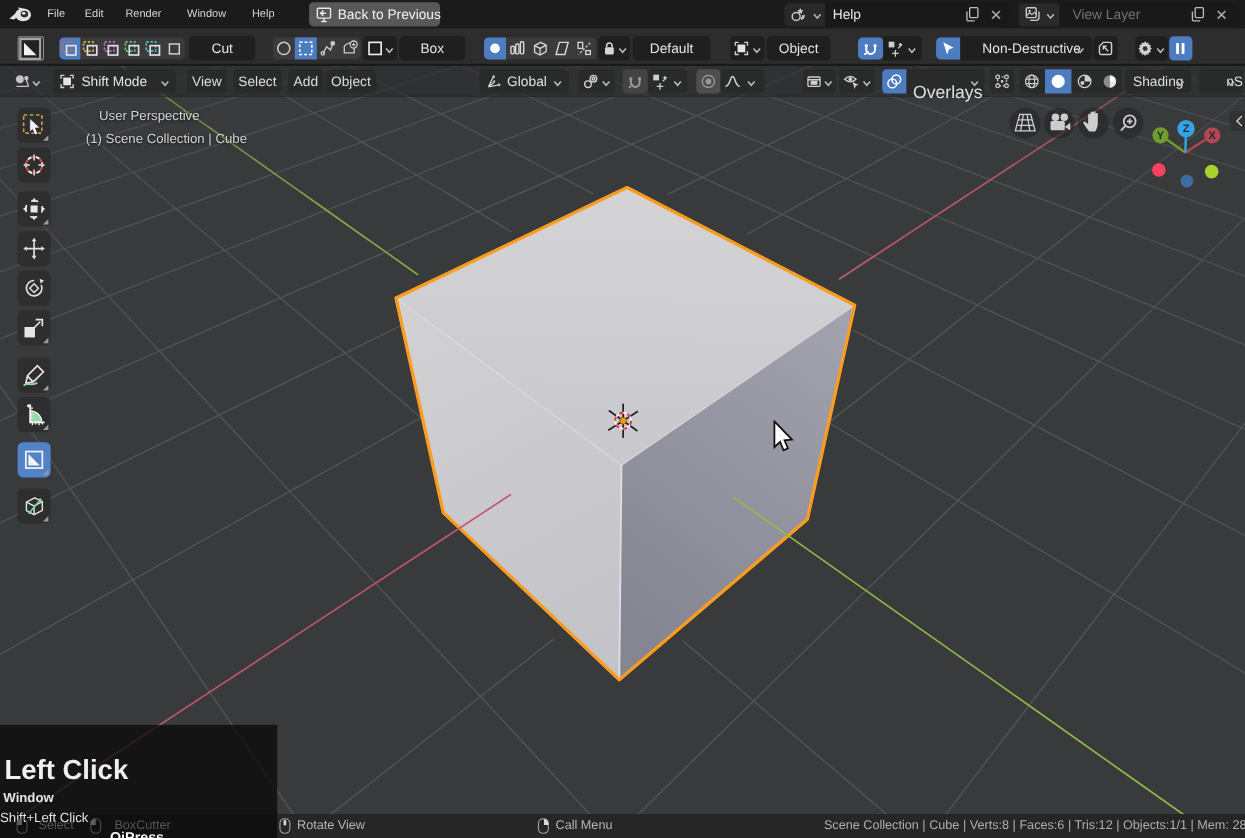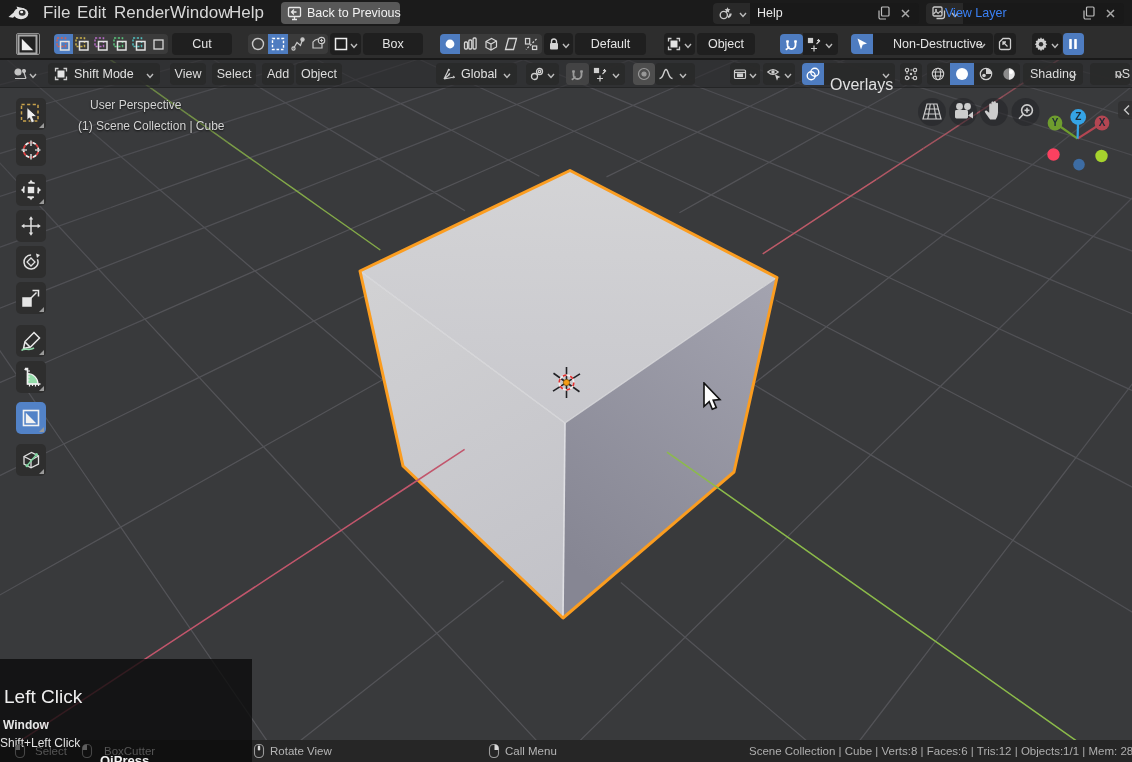--- a/index.html
+++ b/index.html
@@ -1,20 +1,20 @@
 <!DOCTYPE html>
 <html><head><meta charset="utf-8"><style>
 *{margin:0;padding:0;box-sizing:border-box}
 html,body{width:1132px;height:762px;overflow:hidden;background:#1b1b1b}
 body{font-family:"Liberation Sans",sans-serif;-webkit-font-smoothing:antialiased}
 #app{position:relative;width:1132px;height:762px;overflow:hidden}
 .abs{position:absolute}
 .r1{position:absolute;left:0;top:0;width:1132px;height:26px;background:#1b1b1b}
 .r2{position:absolute;left:0;top:26px;width:1132px;height:34px;background:#2d2d2d;border-top:1px solid #2d2d2d;border-bottom:2px solid #191919}
-.menu{color:#d7d7d7;font-size:17px;line-height:26px;position:absolute;top:0}
+.menu{color:#d7d7d7;font-size:10px;line-height:26px;position:absolute;top:0}
 .fld{position:absolute;background:#1f1f1f;border-radius:4px;color:#e4e4e4;font-size:12.5px;text-align:center;height:22px;line-height:22px;top:33px}
 .btn{position:absolute;border-radius:4px;height:20px;top:34px;background:#3b3b3b}
 .blue{background:#4e7cc0}
 .vph{position:absolute;left:0;top:60px;width:1132px;height:28px;background:rgba(42,42,44,0.55);border-bottom:1px solid rgba(20,20,20,0.4)}
 .hbtn{position:absolute;top:63px;height:22px;border-radius:4px;background:rgba(41,41,41,0.92);color:#dcdcdc;font-size:12.5px;line-height:22px;text-align:center}
 .tbtn{position:absolute;left:16px;width:30px;height:32px;border-radius:5px;background:#2e2e2e}
 .sb{position:absolute;left:0;top:740px;width:1132px;height:22px;background:#262626;color:#a5a5a5;font-size:11.5px;line-height:22px}
 .dim{color:#565656}
 .ovl{position:absolute;left:0;top:659px;width:252px;height:103px;background:rgba(10,10,10,0.78)}
 .vtext{position:absolute;color:#d4d4d4;font-size:12px;text-shadow:0 1px 2px rgba(0,0,0,0.8)}
@@ -163,21 +163,21 @@
       <g stroke="#c9c9c9" fill="none" stroke-width="1.3">
         <rect x="2" y="2" width="9" height="9" rx="1.2"></rect>
         <circle cx="5" cy="5" r="1.1" fill="#c9c9c9" stroke="none"></circle>
         <path d="M2.5 9 l2.6-2.6 2 2 2.2-2.2 1.7 1.7" stroke-width="1.1"></path>
         <path d="M13.5 5.5 v5.5 a2.5 2.5 0 0 1 -2.5 2.5 H5.5"></path>
       </g>
     </svg>
     <svg width="10" height="10" viewBox="0 0 10 10" style="position:absolute;left:950px;top:9px">
       <path d="M2 4 L5 7.5 L8 4" stroke="#bdbdbd" stroke-width="1.4" fill="none"></path>
     </svg>
-    <div class="abs" style="left:945px;top:3px;color:#3b82f6;font-size:12.5px;line-height:21px">View Layer</div>
+    <div class="abs" style="left:975px;top:3px;color:#737373;font-size:12.5px;line-height:21px">View Layer</div>
     <svg width="16" height="16" viewBox="0 0 16 16" style="position:absolute;left:1081px;top:5px">
       <g stroke="#bdbdbd" fill="none" stroke-width="1.2">
         <rect x="5.5" y="2" width="7.5" height="9" rx="1"></rect>
         <path d="M3 5.5 v7 a1.5 1.5 0 0 0 1.5 1.5 h5.5"></path>
       </g>
     </svg>
     <svg width="15" height="15" viewBox="0 0 15 15" style="position:absolute;left:1103px;top:6px">
       <path d="M4 4 L11 11 M11 4 L4 11" stroke="#a8a8a8" stroke-width="1.5" fill="none"></path>
     </svg>
     <div class="r2"></div>
@@ -615,21 +615,21 @@
     <div class="abs" style="left:270px;top:740px;color:#b5b5b5;font-size:11.5px;line-height:22px">Rotate View</div>
     <svg width="14" height="16" viewBox="0 0 14 16" style="position:absolute;left:487px;top:743px">
       <g>
         <rect x="2.5" y="1.5" width="9" height="13" rx="4" fill="none" stroke="#9a9a9a" stroke-width="1.1"></rect>
         <path d="M7.5 7 V1.5 a4 4 0 0 1 4 4 V7 Z" fill="#d8d8d8"></path>
       </g>
     </svg>
     <div class="abs" style="left:505px;top:740px;color:#b5b5b5;font-size:11.5px;line-height:22px">Call Menu</div>
     <div class="abs" style="left:749px;top:740px;color:#aeaeae;font-size:11.5px;line-height:22px;white-space:nowrap">Scene Collection | Cube | Verts:8 | Faces:6 | Tris:12 | Objects:1/1 | Mem: 28.5 MiB</div>
     <div class="ovl"></div>
-    <div class="abs" style="left:4px;top:686px;color:#efefef;font-size:19px;font-weight:normal">Left Click</div>
+    <div class="abs" style="left:4px;top:686px;color:#efefef;font-size:25px;font-weight:bold">Left Click</div>
     <div class="abs" style="left:3px;top:718px;color:#e6e6e6;font-size:12px;font-weight:bold">Window</div>
     <div class="abs" style="left:0px;top:736px;color:#e2e2e2;font-size:12px">Shift+Left Click</div>
     <svg width="14" height="16" viewBox="0 0 14 16" style="position:absolute;left:13px;top:743px">
       <g>
         <rect x="2.5" y="1.5" width="9" height="13" rx="4" fill="none" stroke="#474747" stroke-width="1.1"></rect>
         <path d="M2.5 7 V5.5 a4 4 0 0 1 4 -4 H7 V7 Z" fill="#5e5e5e"></path>
       </g>
     </svg>
     <div class="abs dim" style="left:35px;top:740px;font-size:11.5px;line-height:22px">Select</div>
     <svg width="14" height="16" viewBox="0 0 14 16" style="position:absolute;left:80px;top:743px">

